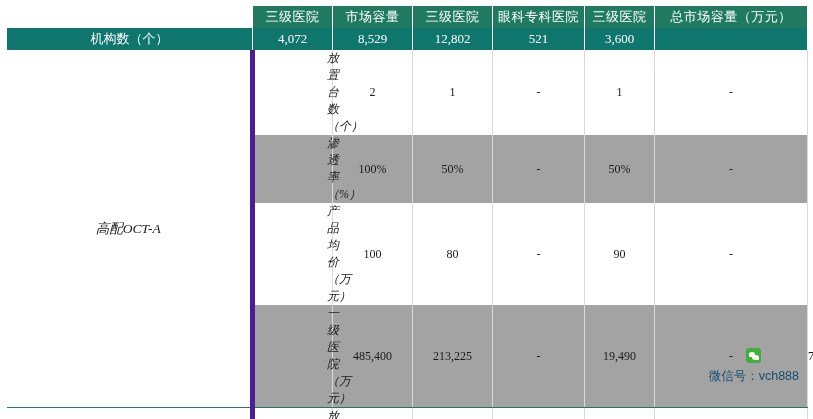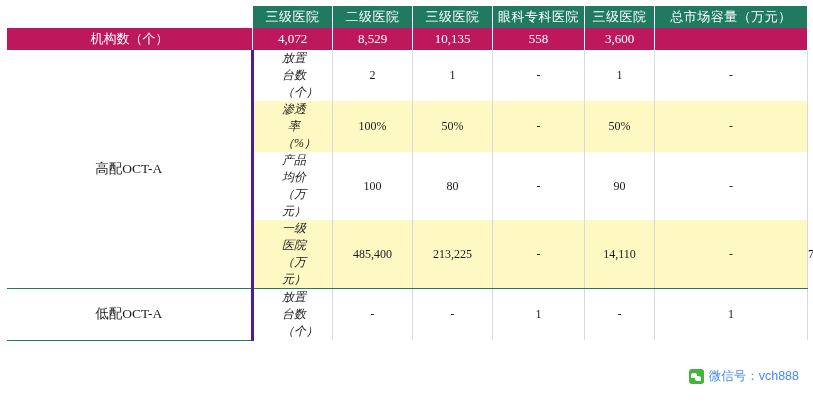--- a/index.html
+++ b/index.html
@@ -29,72 +29,74 @@
     text-align:center;
     font-size:13px;
     height:22px;
     border-right:1px solid #ffffff;
     border-left:1px solid #ffffff;
     letter-spacing:0.5px;
     margin-top:14px;
   }
   .hdr td.blank{background:#ffffff;border:none;}
   .hdr2 td{
-    background:#be185d;
+    background:#0f766e;
     color:#ffffff;
     text-align:center;
     font-size:13px;
     height:22px;
     border-right:1px solid #ffffff;
     border-left:1px solid #ffffff;
   }
   .hdr2 td.lbl{text-align:center;}
 
   td.rowlabel{
     text-align:center;
     font-size:13.5px;
     border-bottom:1px solid #1f7a5f;
-    border-right:3px solid #4c1d95;
+    border-right:5px solid #4c1d95;
     padding:16px 4px;
+    font-style:italic;
   }
   td.metric{
     text-align:center;
     font-size:12px;
     font-style:italic;
     height:17px;
     border-right:1px solid #d9d9d9;
     padding-right:26px;
-    padding-left:28px;
+    padding-left:72px;
   }
   td.val{
     text-align:center;
     font-size:12px;
     height:17px;
     border-right:1px solid #d9d9d9;
   }
   td.total{
     text-align:center;
     font-size:12px;
     height:17px;
   }
-  tr.band-a td.metric, tr.band-a td.val, tr.band-a td.total{background:#fef9c3;}
+  tr.band-a td.metric, tr.band-a td.val, tr.band-a td.total{background:#a3a3a3;}
   tr.band-b td.metric, tr.band-b td.val, tr.band-b td.total{background:#ffffff;}
   tr.lastofgroup td{border-bottom:1px solid #1f7a5f;}
 
   .watermark{
     position:absolute;
     right:14px;
     bottom:34px;
     display:flex;
     align-items:center;
     gap:5px;
-    color:#3b82f6;
+    color:#0c4a6e;
     font-size:12.5px;
     font-family:"Liberation Sans", sans-serif;
     opacity:0.95;
+    flex-direction:column;
   }
   .wm-logo{
     width:15px;height:15px;border-radius:3px;background:#3cb034;
     position:relative;
   }
   .wm-logo:before{
     content:"";position:absolute;left:2.5px;top:4px;width:6px;height:4.5px;
     background:#fff;border-radius:50% 50% 50% 10%;
   }
   .wm-logo:after{
@@ -113,32 +115,32 @@
         <col class="c2">
         <col class="c3">
         <col class="c4">
         <col class="c5">
         <col class="c6">
     </colgroup>
     <tbody>
       <tr class="hdr">
         <td class="blank"></td>
         <td>三级医院</td>
-        <td>二级医院</td>
+        <td>市场容量</td>
         <td>三级医院</td>
         <td>眼科专科医院</td>
         <td>三级医院</td>
         <td>总市场容量（万元）</td>
       </tr>
       <tr class="hdr2">
         <td class="lbl">机构数（个）</td>
         <td>4,072</td>
         <td>8,529</td>
-        <td>10,135</td>
-        <td>558</td>
+        <td>12,802</td>
+        <td>521</td>
         <td>3,600</td>
         <td></td>
       </tr>
 
       <tr class="band-b">
         <td class="rowlabel" rowspan="4">高配OCT-A</td>
         <td class="metric">放置台数（个）</td>
         <td class="val">2</td>
         <td class="val">1</td>
         <td class="val">-</td>
@@ -162,21 +164,21 @@
         <td class="val">-</td>
         <td class="val">90</td>
         <td class="val">-</td>
         <td class="total"></td>
       </tr>
       <tr class="band-a lastofgroup">
         <td class="metric">一级医院（万元）</td>
         <td class="val">485,400</td>
         <td class="val">213,225</td>
         <td class="val">-</td>
-        <td class="val">14,110</td>
+        <td class="val">19,490</td>
         <td class="val">-</td>
         <td class="total">714,505</td>
       </tr>
 
       <tr class="band-b">
         <td class="rowlabel" rowspan="4">低配OCT-A</td>
         <td class="metric">放置台数（个）</td>
         <td class="val">-</td>
         <td class="val">-</td>
         <td class="val">1</td>

